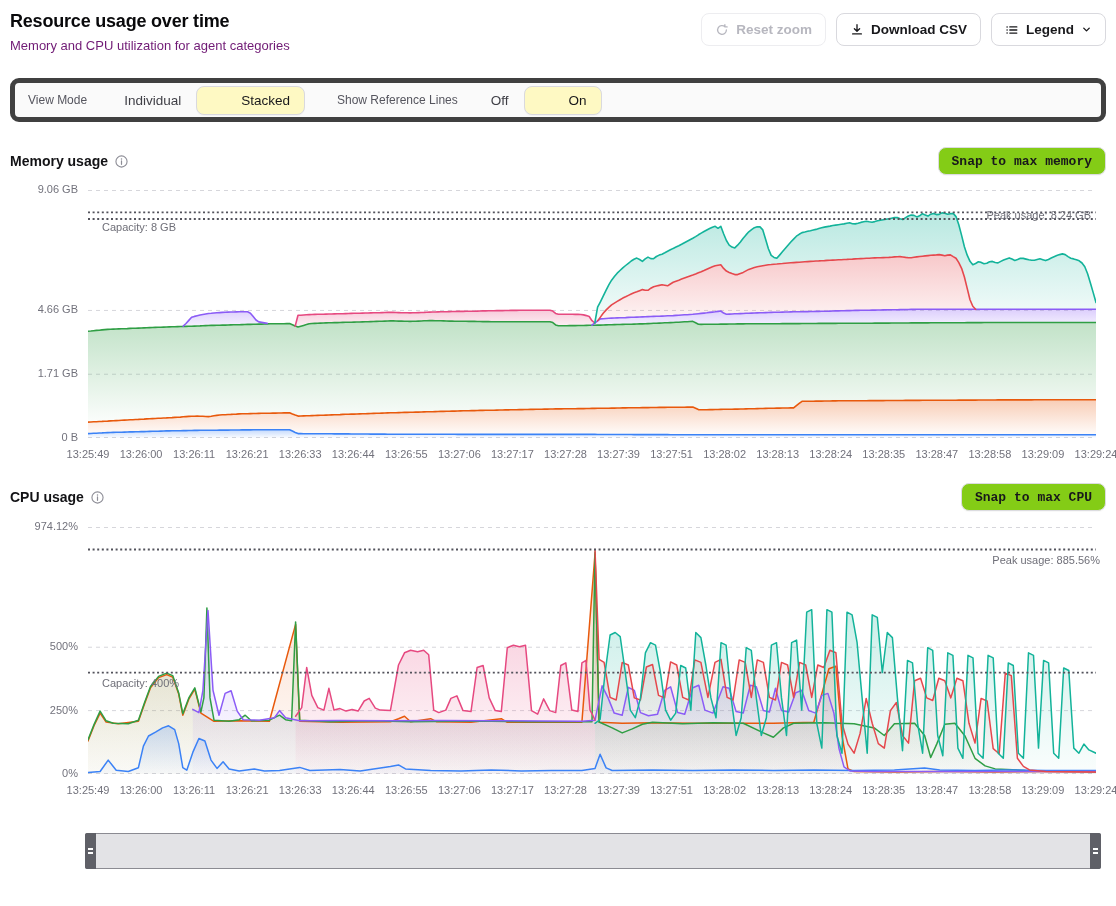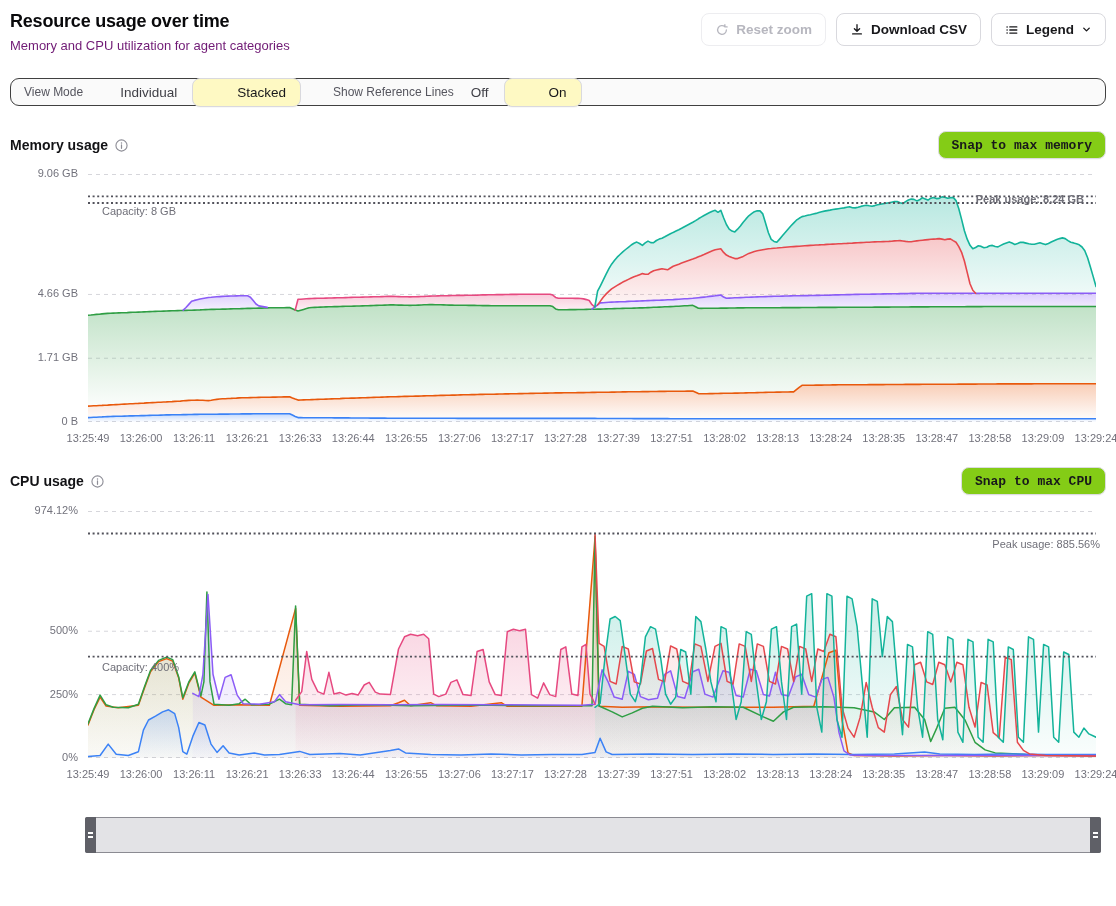--- a/index.html
+++ b/index.html
@@ -18,25 +18,25 @@
   .btn {
     display: inline-flex; align-items: center; gap: 7px; background: #fff;
     border: 1px solid #d9d9de; border-radius: 8px; height: 33px; padding: 0 13px;
     font-family: inherit; font-size: 13.5px; font-weight: 600; color: #18181b; cursor: pointer;
   }
   .btn.disabled { color: #b7b7bf; border-color: #ededf0; cursor: default; }
   .btn svg { flex: 0 0 auto; }
 
   
   .controls {
-    margin-top: 25px; height: 28px; background: #fafafa; border: 1px solid #404040;
+    margin-top: 25px; height: 44px; background: #fafafa; border: 5px solid #404040;
     border-radius: 9px; display: flex; align-items: center; padding: 0 13px;
   }
   .ctl-label { font-size: 12px; color: #55555e; margin-right: 22px; }
-  .ctl-label.second { margin-left: 32px; margin-right: 2px; }
+  .ctl-label.second { margin-left: 32px; margin-right: 18px; }
   .ctl-opt {
     background: transparent; border: 1px solid transparent; border-radius: 8px;
     font-family: inherit; font-size: 13.5px; color: #3f3f46; padding: 6px 14px; cursor: pointer;
   }
   .ctl-opt.active { background: #fef9c3; border-color: #d9d9de; color: #18181b; box-shadow: 0 1px 1px rgba(0,0,0,0.03); padding-left: 44px; }
 
   
   .sec-head { display: flex; justify-content: space-between; align-items: center; }
   .sec-head.mem { margin-top: 25px; }
   .sec-head.cpu { margin-top: 19px; }
@@ -48,21 +48,21 @@
   }
 
   .chart-wrap { position: relative; }
   .chart-wrap.mem { margin-top: 15px; height: 274px; }
   .chart-wrap.cpu { margin-top: 16px; height: 273px; }
   .chart-wrap svg.plot { position: absolute; left: 78px; top: 0; }
   .ylabel { position: absolute; left: 0; width: 68px; text-align: right; font-size: 11px; color: #72727c; }
   .xlabel { position: absolute; transform: translateX(-50%); font-size: 11px; color: #72727c; white-space: nowrap; }
   .ref-label { position: absolute; font-size: 11px; color: #6f6f78; background: transparent; }
   #mem-cap  { left: 92px; top: 31px; }
-  #mem-peak { right: 22px; top: 19px; font-weight: bold; }
+  #mem-peak { right: 15px; top: 19px; }
   #cpu-cap  { left: 92px; top: 150px; }
   #cpu-peak { right: 6px; top: 27px; }
 
   
   .brush {
     position: relative; margin: 33px 0 0 75px; width: 1016px; height: 36px;
     background: #e3e3e6; border: 1px solid #8b8b92; border-radius: 2px;
   }
   .brush-handle {
     position: absolute; top: -1px; bottom: -1px; width: 11px; background: #5f6067;

